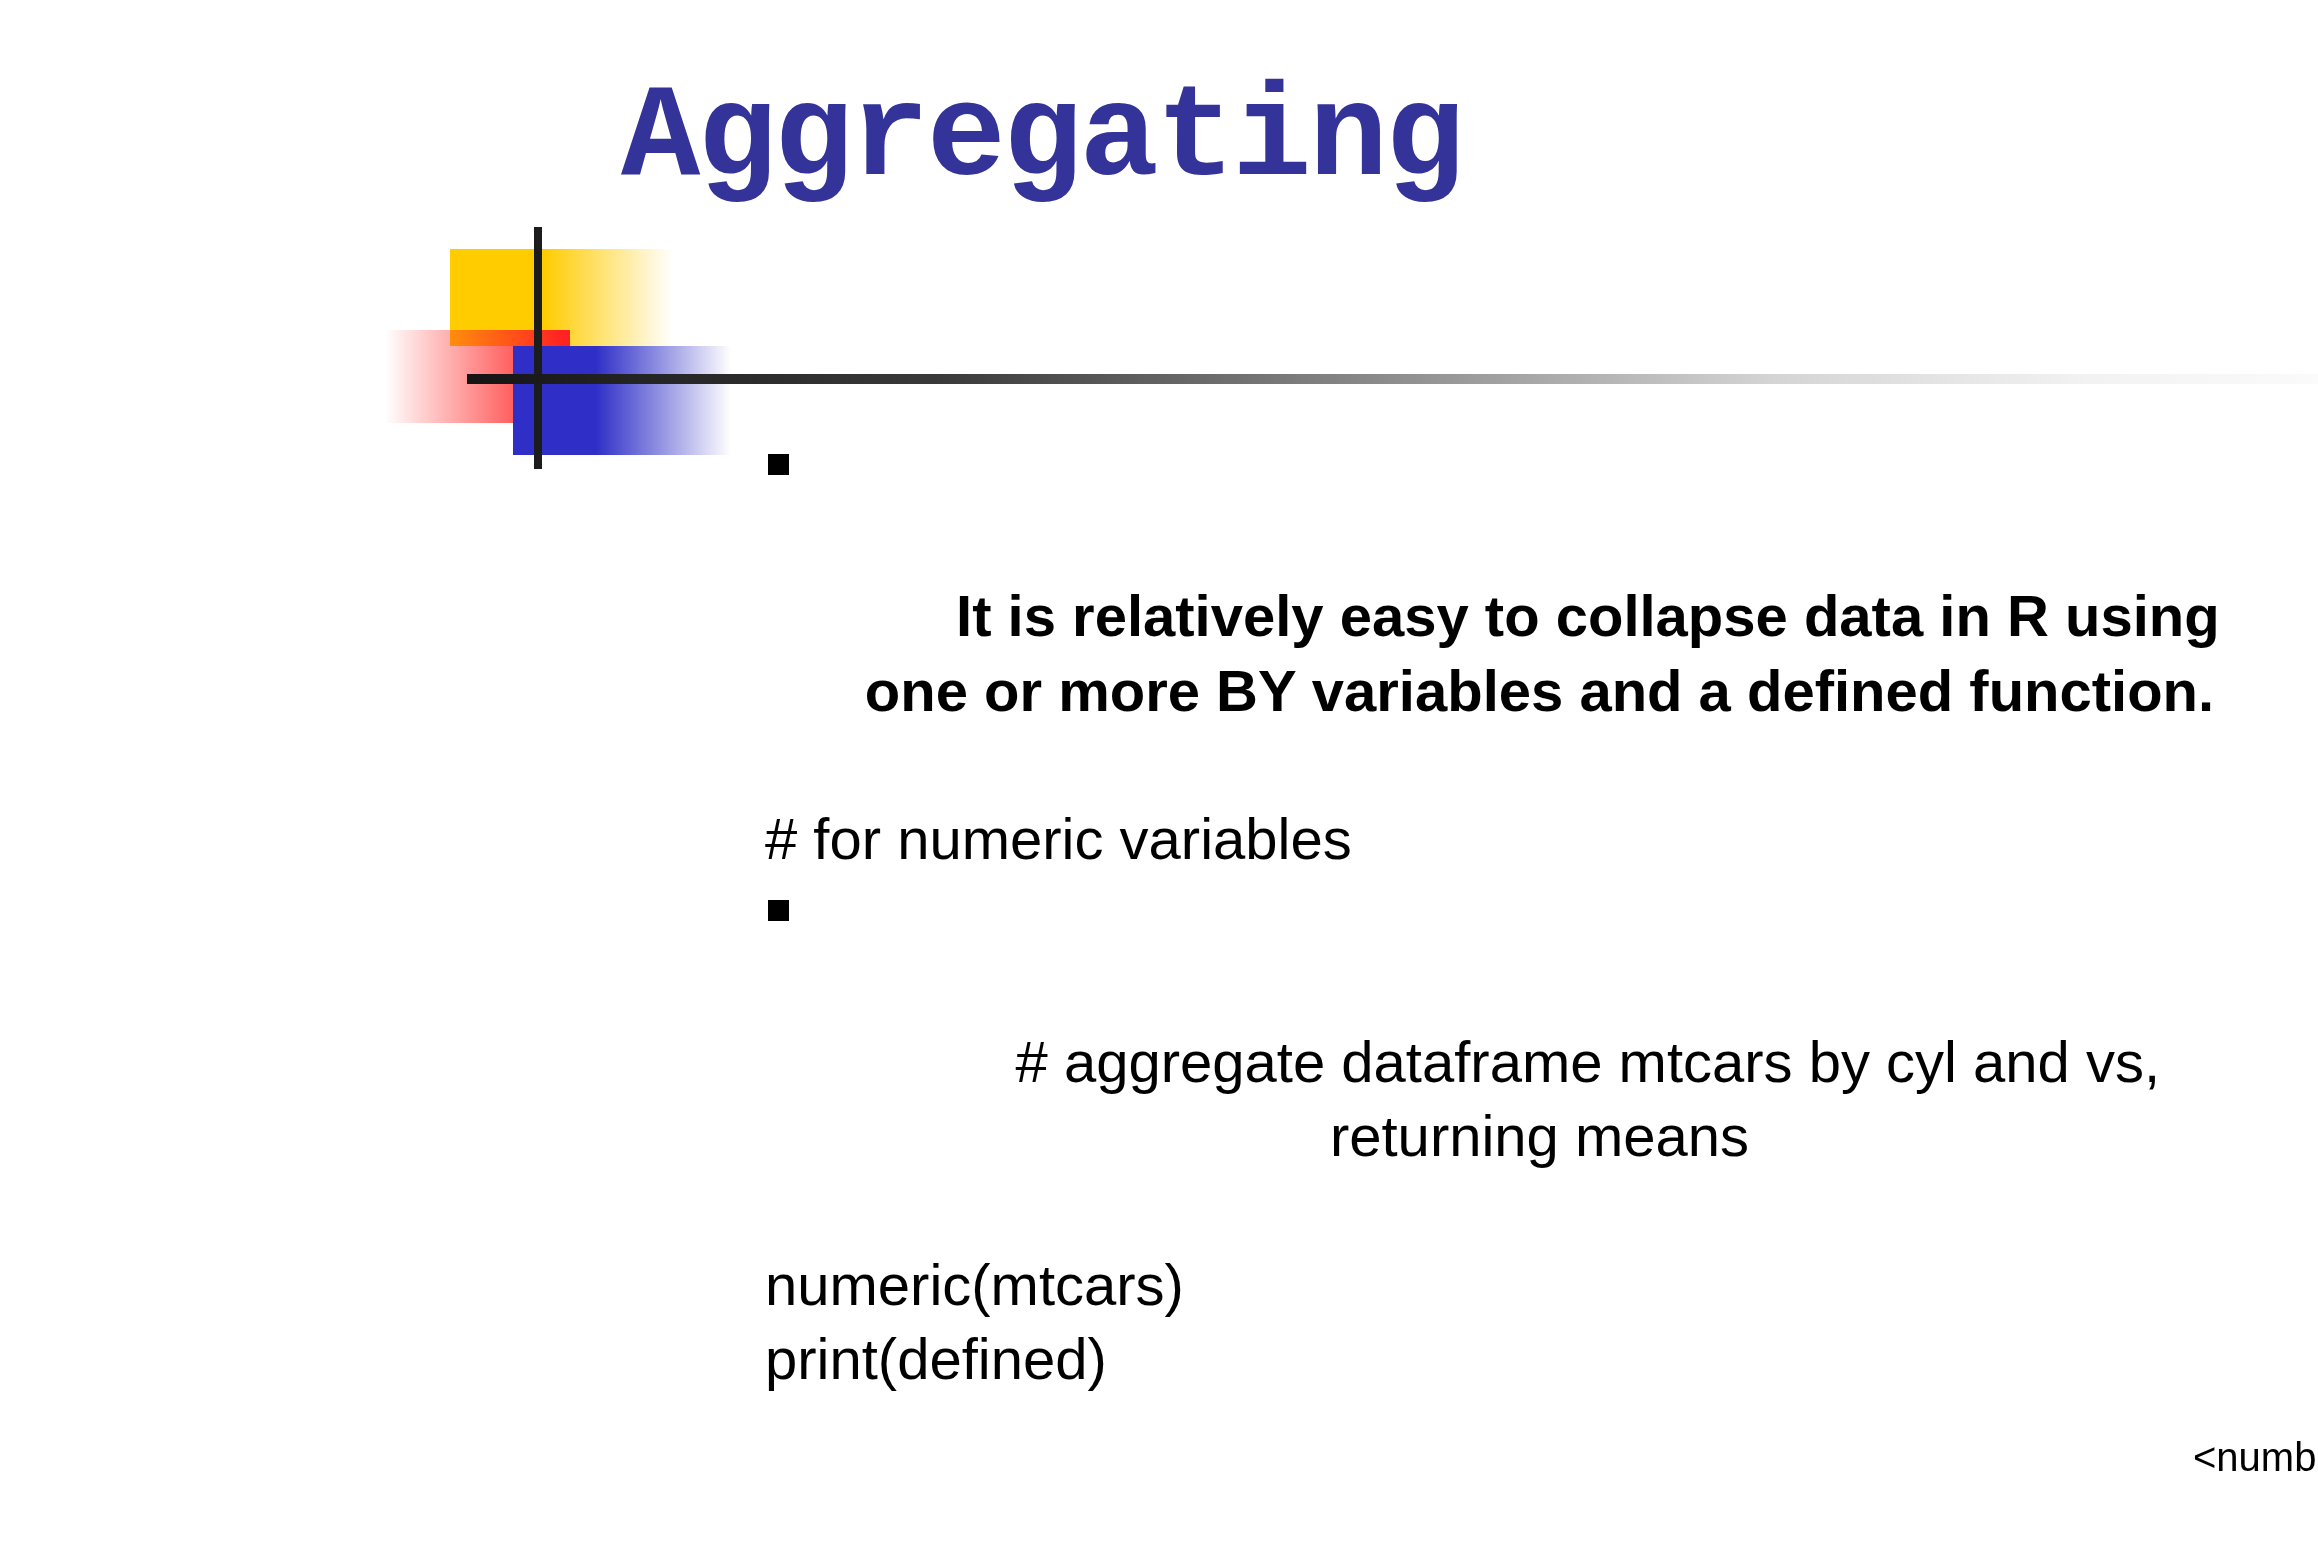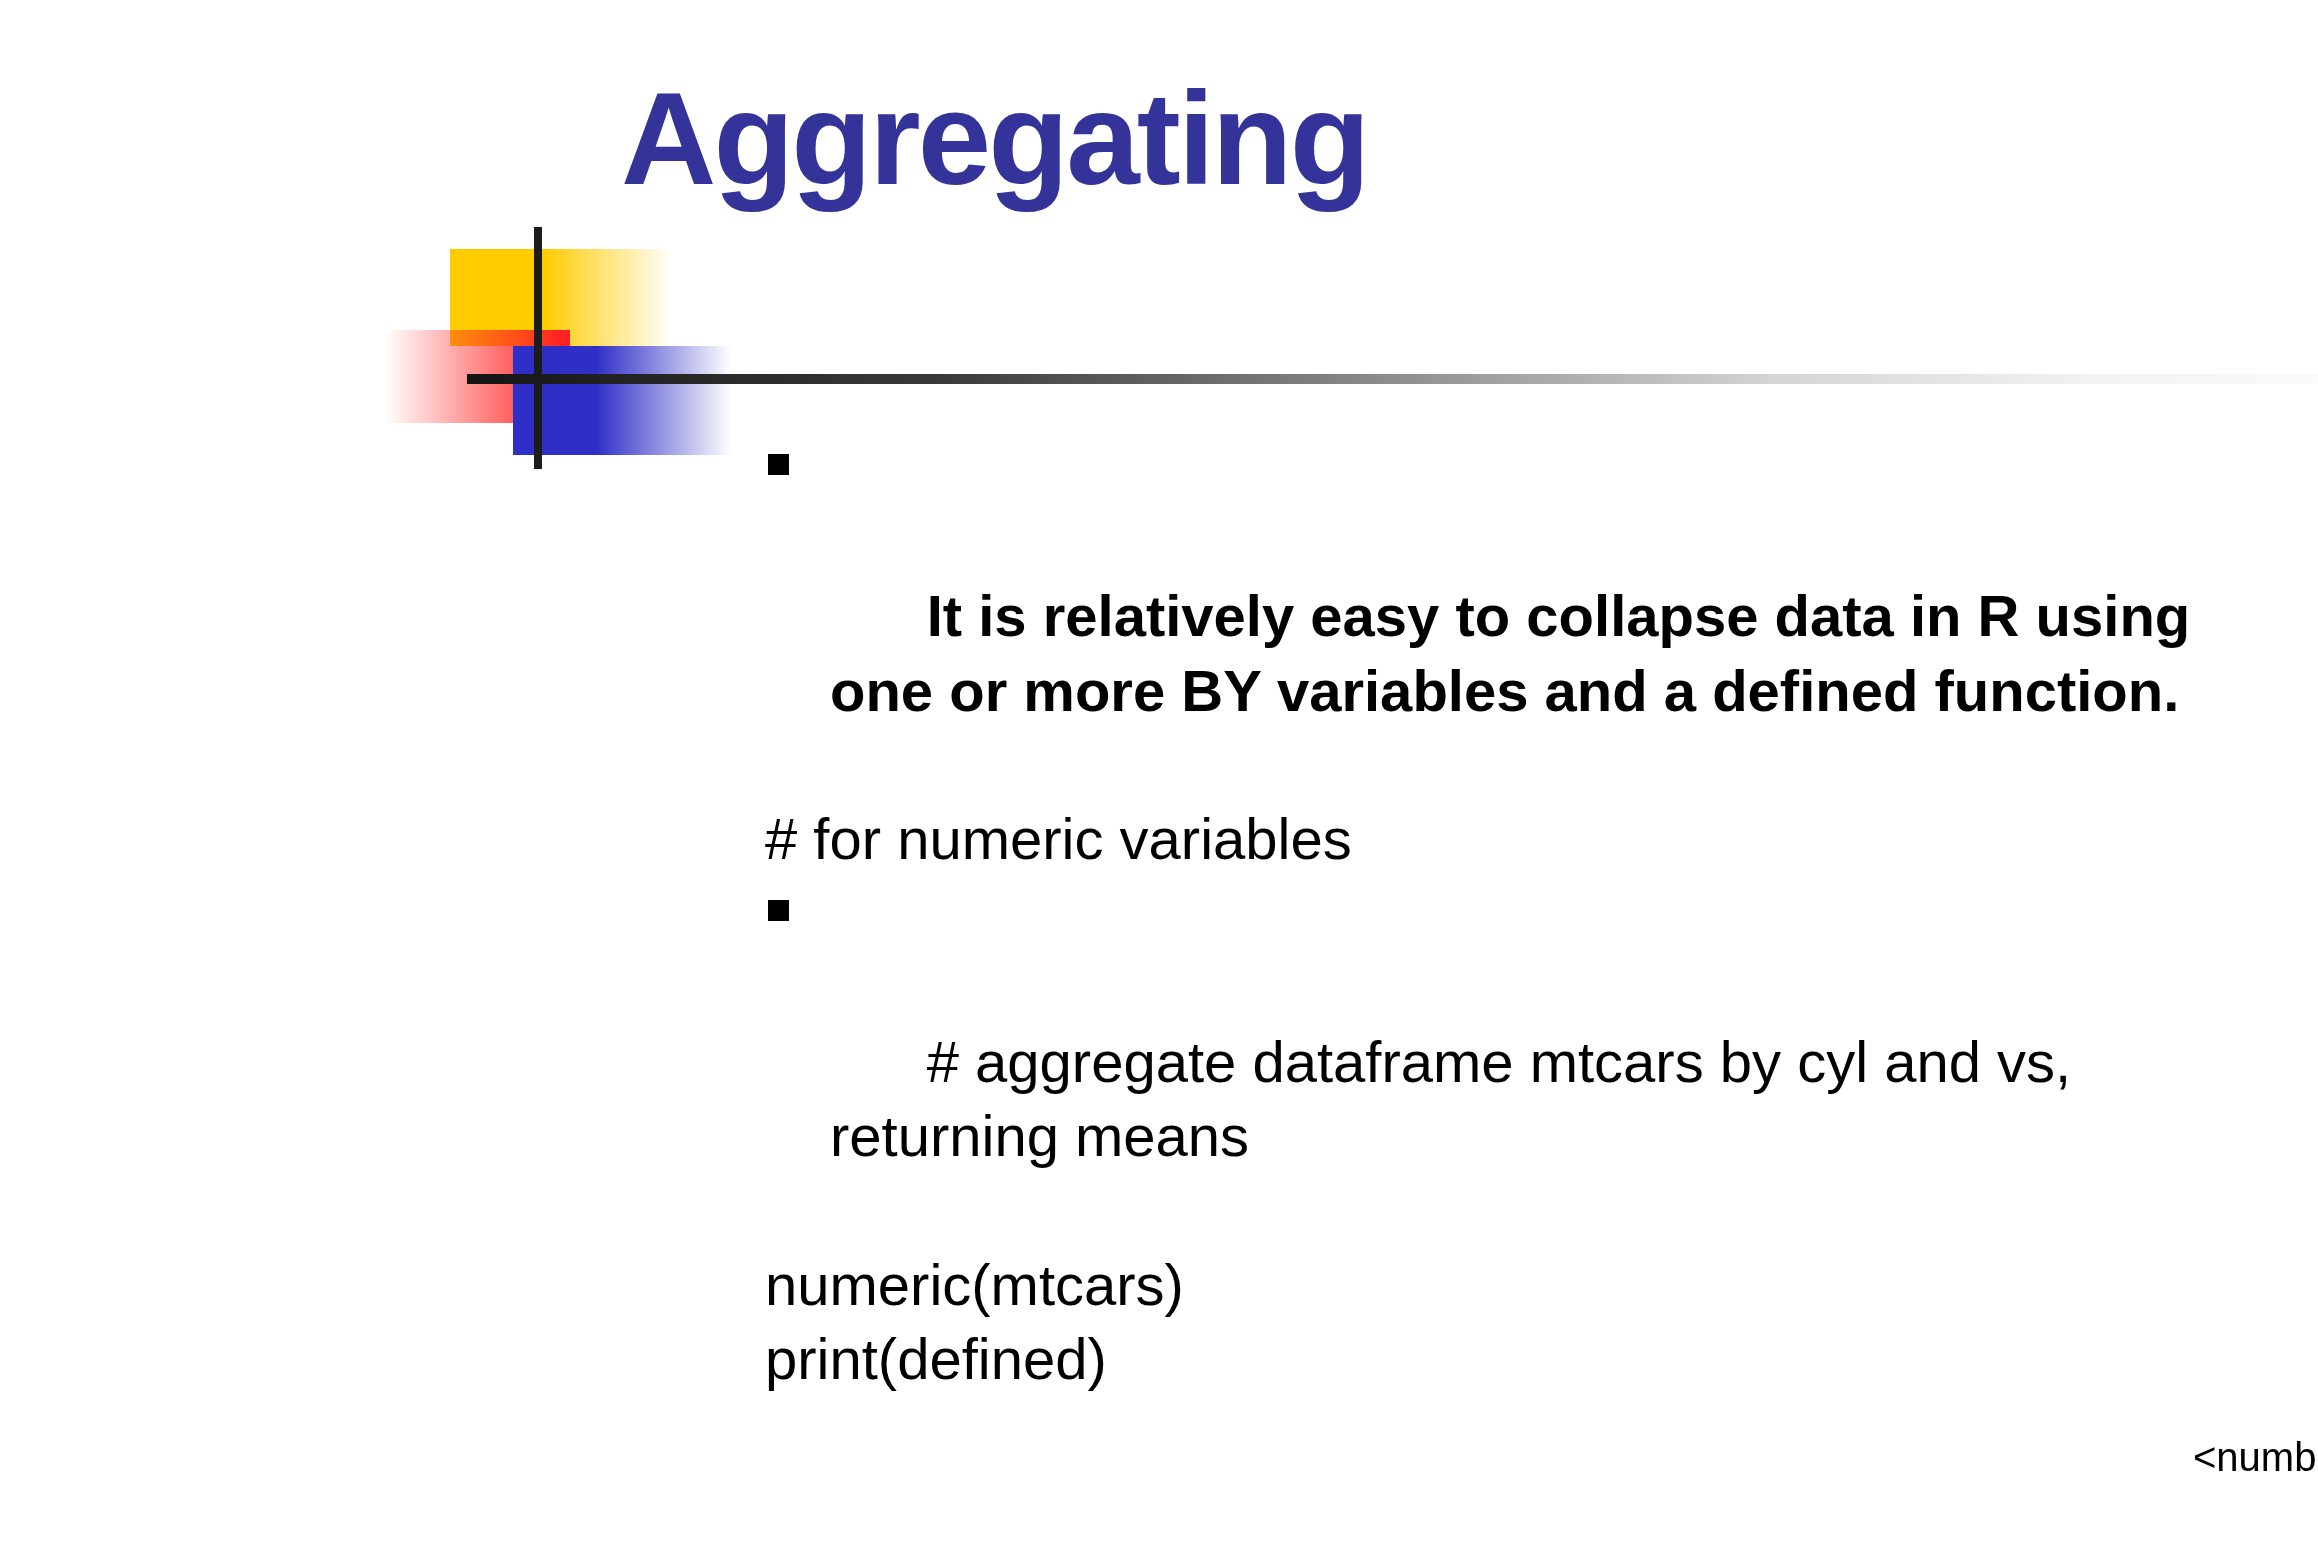--- a/index.html
+++ b/index.html
@@ -16,21 +16,21 @@
     overflow: hidden;
     font-family: "Liberation Sans", sans-serif;
   }
 
   
   .slide-title {
     position: absolute;
     left: 621px;
     top: 70px;
     width: 1391px;
-    font-family: Liberation Sans, sans-serif;
+    font-family: Liberation Mono, monospace;
     font-size: 132px;
     font-weight: bold;
     line-height: 1.05;
     color: #333399;
     letter-spacing: -2.8px;
     white-space: nowrap;
   }
 
   
   .logo-group {
@@ -100,20 +100,21 @@
 
   .line {
     position: relative;
     display: block;
     white-space: pre-wrap;
   }
 
   
   .line.bulleted {
     padding-left: 65px;
+    text-align: center;
   }
 
   .line.bulleted .bullet-marker {
     position: absolute;
     left: 2.8px;
     top: 0.40em;
     width: 21.3px;
     height: 21.3px;
     background: #000000;
     display: block;

